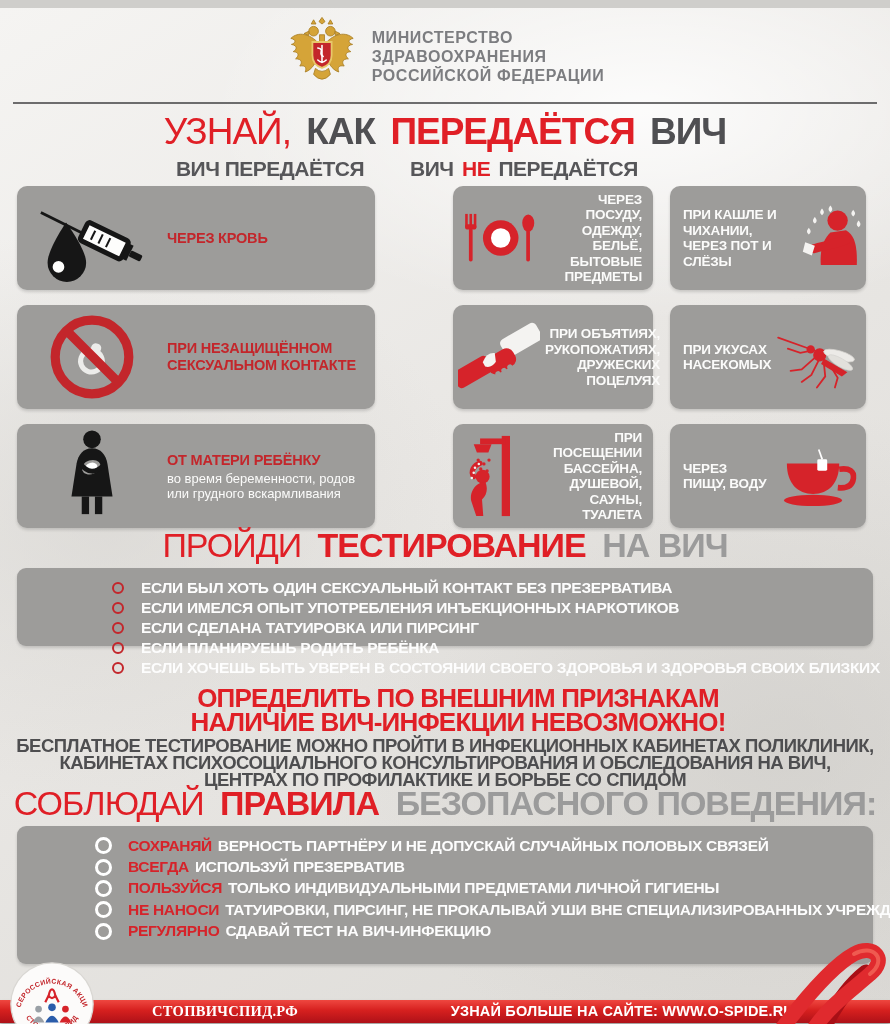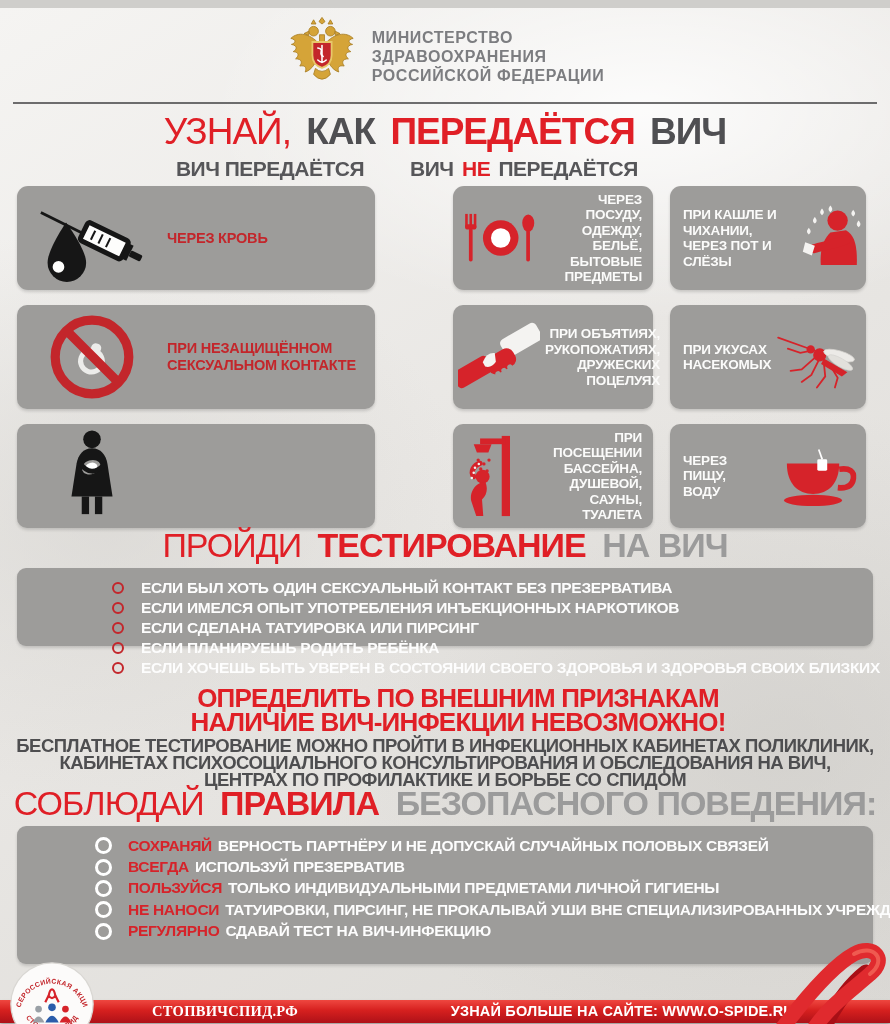--- a/index.html
+++ b/index.html
@@ -28,21 +28,21 @@
   .main-title span{margin:0 3px;}
   .col-head{top:149px;font-size:21px;font-weight:700;color:#565659;letter-spacing:-0.5px;text-align:center;white-space:nowrap;}
   .col-head-l{left:170px;width:200px;}
   .col-head-r{left:398px;width:252px;}
   .col-head-r .w-red{margin:0 3px;}
   
   .card{position:absolute;background:#9d9c9a;border-radius:10px;display:flex;align-items:center;box-shadow:0 2px 3px rgba(40,40,40,.18);}
   .c-l{left:17px;width:358px;height:104px;}
   .c-r1{left:453px;width:200px;height:104px;}
   .c-r2{left:670px;width:196px;height:104px;}
-  .row1{top:178px;border-radius:11px;} .row2{top:297px;} .row3{top:416px;gap:8px;}
+  .row1{top:178px;} .row2{top:297px;} .row3{top:416px;}
   .card .iconbox{flex:0 0 auto;display:flex;align-items:center;justify-content:center;}
   .c-l .iconbox{width:150px;}
   .card-label{color:#c3262b;font-weight:700;font-size:14.5px;line-height:17px;letter-spacing:-0.2px;}
   .card-sub{color:#fbfbfa;font-weight:500;font-size:13px;line-height:15px;margin-top:2px;}
   .c-l .textbox{flex:1;padding-right:14px;}
   .txt-r{flex:1;text-align:right;padding-right:11px;color:#fbfbfa;font-weight:700;font-size:13.5px;line-height:15.5px;letter-spacing:-0.2px;}
   .txt-l{flex:1;text-align:left;padding-left:13px;color:#fbfbfa;font-weight:700;font-size:13.5px;line-height:15.5px;letter-spacing:-0.2px;}
   .ibx{flex:0 0 auto;display:flex;align-items:center;justify-content:center;}
   
   .sec-title{left:0;right:0;text-align:center;font-size:34px;letter-spacing:-1px;white-space:nowrap;}
@@ -163,20 +163,24 @@
         <g fill="#161616">
           <circle cx="45" cy="14" r="12"></circle>
           <path d="M45,26 C33,26 26,35 24,47 L17,92 L73,92 L66,47 C64,35 57,26 45,26 Z"></path>
           <rect x="31" y="92" width="10" height="24"></rect>
           <rect x="49" y="92" width="10" height="24"></rect>
         </g>
         <ellipse cx="44" cy="52" rx="13" ry="9.5" fill="#9d9c9a" transform="rotate(-18 44 52)"></ellipse>
         <ellipse cx="44" cy="52" rx="8.5" ry="6" fill="#ffffff" transform="rotate(-18 44 52)"></ellipse>
         <path d="M29,47 Q44,67 61,49" stroke="#161616" stroke-width="6.5" fill="none" stroke-linecap="round"></path>
       </svg>
+    </div>
+    <div class="textbox">
+      <div class="card-label">ОТ МАТЕРИ РЕБЁНКУ</div>
+      <div class="card-sub">во время беременности, родов или грудного вскармливания</div>
     </div>
   </div>
 
   <div class="card c-r1 row1">
     <div class="ibx" style="width:92px;">
       <svg width="86" height="62" viewBox="0 0 150 100">
         <g fill="#d6232a">
           <rect x="16" y="8" width="4.5" height="24"></rect>
             <rect x="23.5" y="8" width="4.5" height="24"></rect>
             <rect x="31" y="8" width="4.5" height="24"></rect>

